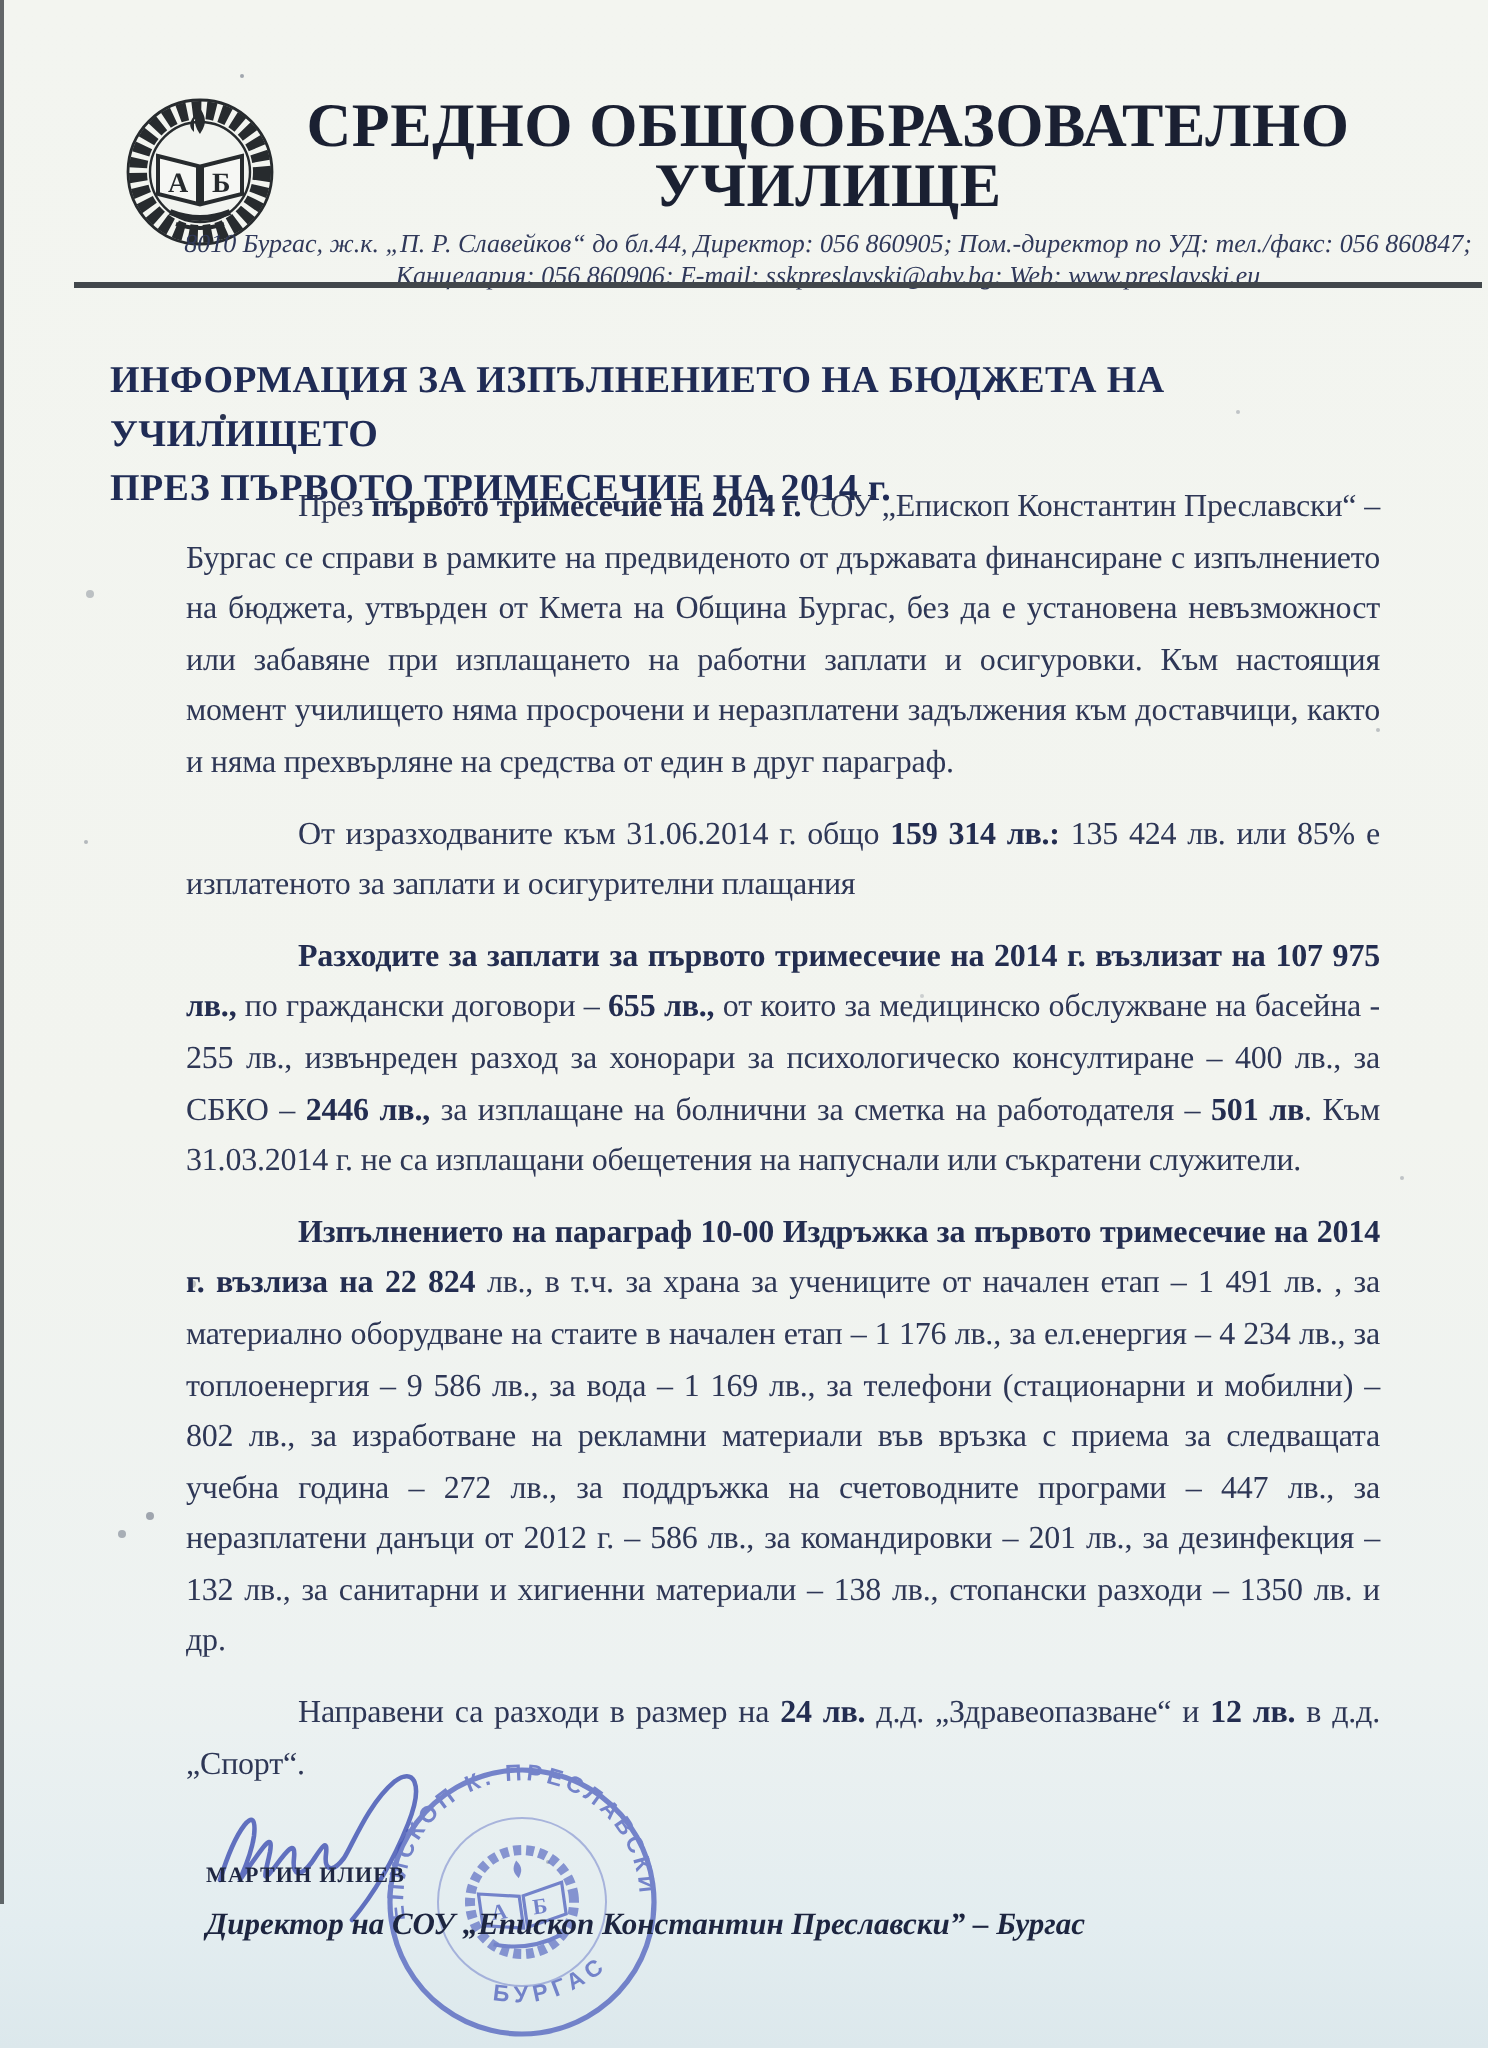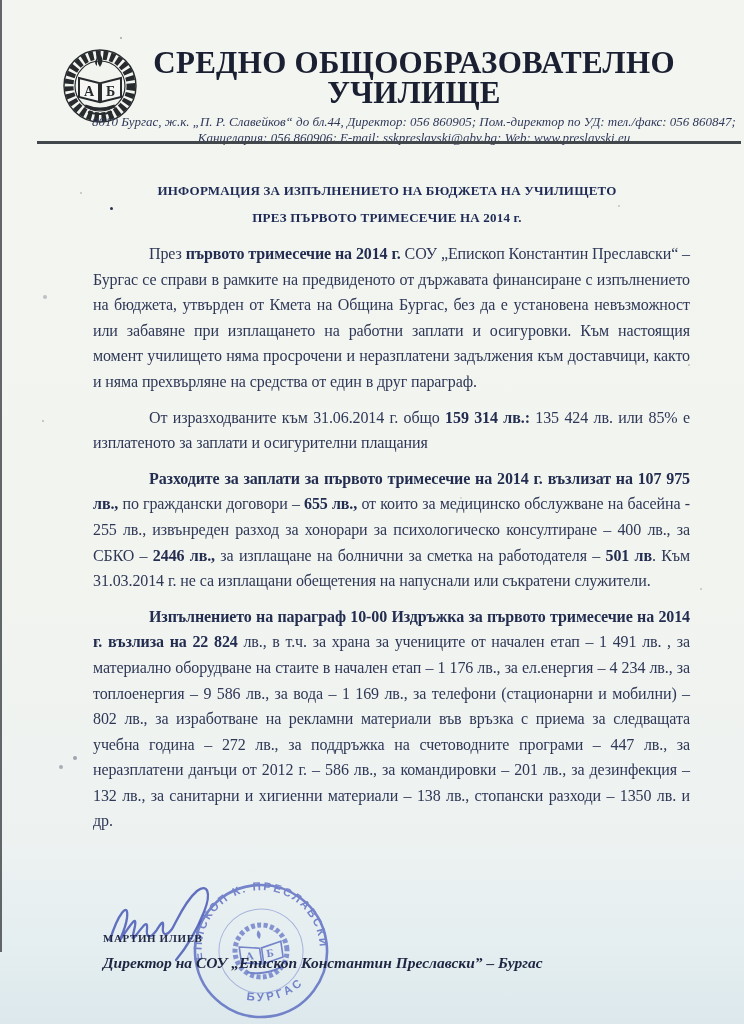--- a/index.html
+++ b/index.html
@@ -17,22 +17,22 @@
       498px 168px 0 0 rgba(62,72,94,.28), 580px 551px 0 0 rgba(62,72,94,.28),
       153px 893px 0 0 rgba(62,72,94,.30), 410px 105px 0 0 rgba(62,72,94,.25),
       -40px 155px 0 0 rgba(62,72,94,.30), 340px 460px 0 0 rgba(62,72,94,.22);}
   
   .logo{position:absolute;left:61px;top:44px;}
   .head-text{position:absolute;left:92px;right:8px;top:48px;text-align:center;}
   .school-line{font-weight:bold;font-size:31px;line-height:30px;color:#1a2032;letter-spacing:.3px;}
   .contact{margin-top:6px;font-style:italic;font-size:13px;line-height:15.5px;color:#30395a;}
   .rule{position:absolute;left:37px;right:3px;top:141px;height:2.5px;background:#42474b;}
   
-  .doc-title{position:absolute;left:55px;right:25px;top:177px;text-align:center;
-    font-weight:bold;font-size:13px;line-height:27px;color:#1f2b55;letter-spacing:.2px;}
+  .doc-title{position:absolute;left:55px;right:25px;top:177px;
+    font-weight:bold;font-size:19px;line-height:27px;color:#1f2b55;letter-spacing:.2px;}
   .title-dot{position:absolute;left:110px;top:207px;width:3px;height:3px;border-radius:50%;background:#2a3350;}
   
   .body{position:absolute;left:93px;width:597px;top:241px;font-size:16px;line-height:25.6px;
     text-align:justify;letter-spacing:-.1px;color:#2e3756;}
   .body p{margin:0 0 10px 0;text-indent:56px;}
   .body .b{font-weight:bold;color:#232d50;}
   
   .stamp{position:absolute;left:186px;top:878px;opacity:.82;transform:rotate(-8deg);}
   .signature{position:absolute;left:104px;top:884px;opacity:.9;}
   .sig-name{position:absolute;left:103px;top:932px;font-weight:bold;font-size:11px;
@@ -74,20 +74,21 @@
     <div>ИНФОРМАЦИЯ ЗА ИЗПЪЛНЕНИЕТО НА БЮДЖЕТА НА УЧИЛИЩЕТО</div>
     <div>ПРЕЗ ПЪРВОТО ТРИМЕСЕЧИЕ НА 2014 г.</div>
   </div>
   <div class="title-dot"></div>
 
   <main class="body">
     <p><span>През </span><span class="b">първото тримесечие на 2014 г.</span><span> СОУ „Епископ Константин Преславски“ – Бургас се справи в рамките на предвиденото от държавата финансиране с изпълнението на бюджета, утвърден от Кмета на Община Бургас, без да е установена невъзможност или забавяне при изплащането на работни заплати и осигуровки. Към настоящия момент училището няма просрочени и неразплатени задължения към доставчици, както и няма прехвърляне на средства от един в друг параграф.</span></p>
     <p><span>От изразходваните към 31.06.2014 г. общо </span><span class="b">159 314 лв.:</span><span> 135 424 лв. или 85% е изплатеното за заплати и осигурителни плащания</span></p>
     <p><span class="b">Разходите за заплати за първото тримесечие на 2014 г. възлизат на 107 975 лв.,</span><span> по граждански договори – </span><span class="b">655 лв.,</span><span> от които за медицинско обслужване на басейна - 255 лв., извънреден разход за хонорари за психологическо консултиране – 400 лв., за СБКО – </span><span class="b">2446 лв.,</span><span> за изплащане на болнични за сметка на работодателя – </span><span class="b">501 лв</span><span>. Към 31.03.2014 г. не са изплащани обещетения на напуснали или съкратени служители.</span></p>
     <p><span class="b">Изпълнението на параграф 10-00 Издръжка за първото тримесечие на 2014 г. възлиза на 22 824 </span><span>лв., в т.ч. за храна за учениците от начален етап – 1 491 лв. , за материално оборудване на стаите в начален етап – 1 176 лв., за ел.енергия – 4 234 лв., за топлоенергия – 9 586 лв., за вода – 1 169 лв., за телефони (стационарни и мобилни) – 802 лв., за изработване на рекламни материали във връзка с приема за следващата учебна година – 272 лв., за поддръжка на счетоводните програми – 447 лв., за неразплатени данъци от 2012 г. – 586 лв., за командировки – 201 лв., за дезинфекция – 132 лв., за санитарни и хигиенни материали – 138 лв., стопански разходи – 1350 лв. и др.</span></p>
+    <p><span>Направени са разходи в размер на </span><span class="b">24 лв.</span><span> д.д. „Здравеопазване“ и </span><span class="b">12 лв.</span><span> в д.д. „Спорт“.</span></p>
   </main>
 
   <svg class="stamp" width="150" height="146" viewBox="0 0 150 146">
     <g fill="none" stroke="#5b6cc2">
       <circle cx="75" cy="73" r="66" stroke-width="2.6"></circle>
       <circle cx="75" cy="73" r="42" stroke-width="1" opacity=".55"></circle>
       <circle cx="75" cy="73" r="26" stroke-width="5" stroke-dasharray="4 2.4" opacity=".85"></circle>
     </g>
     <defs>
       <path id="stampTop" d="M 17 82 A 59 59 0 1 1 133 82" fill="none"></path>

